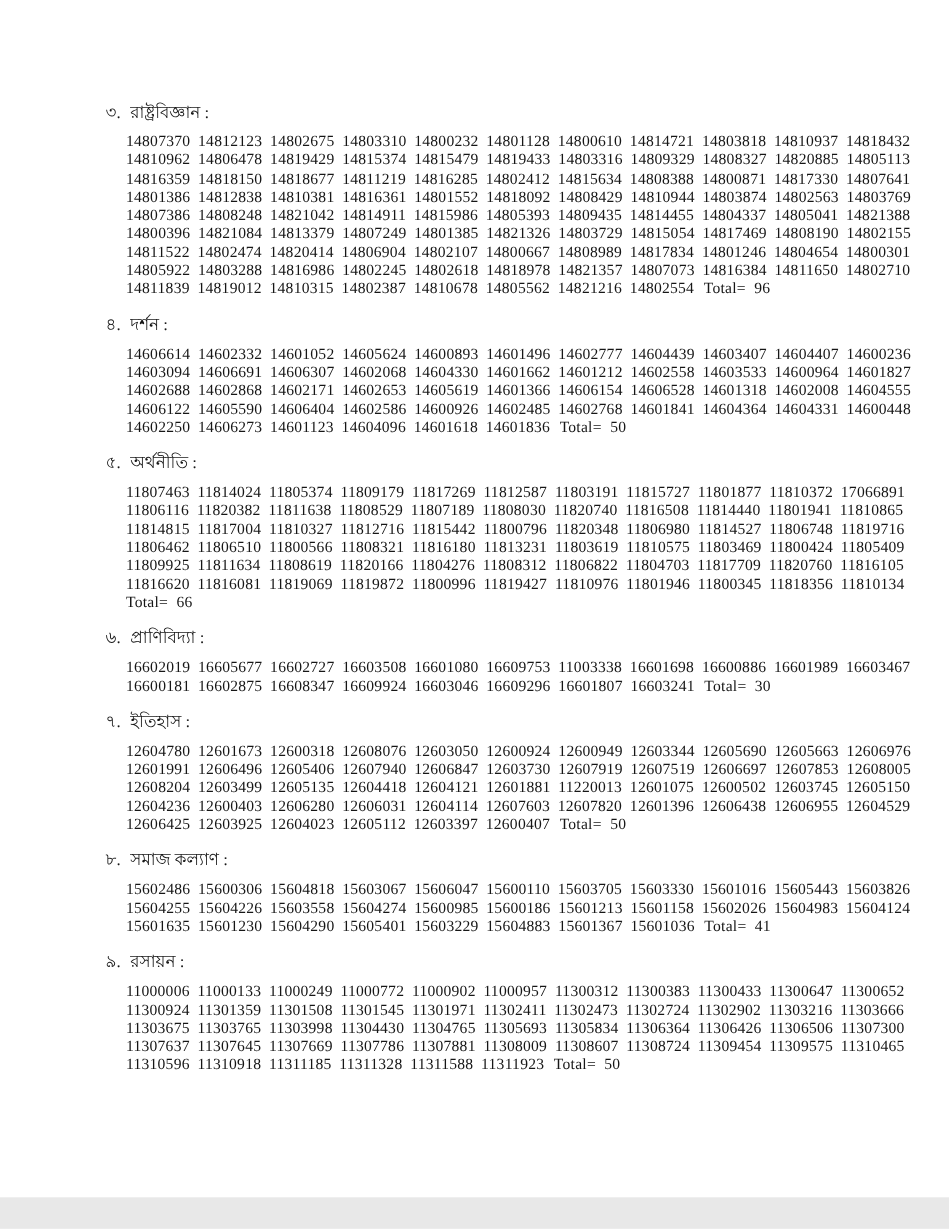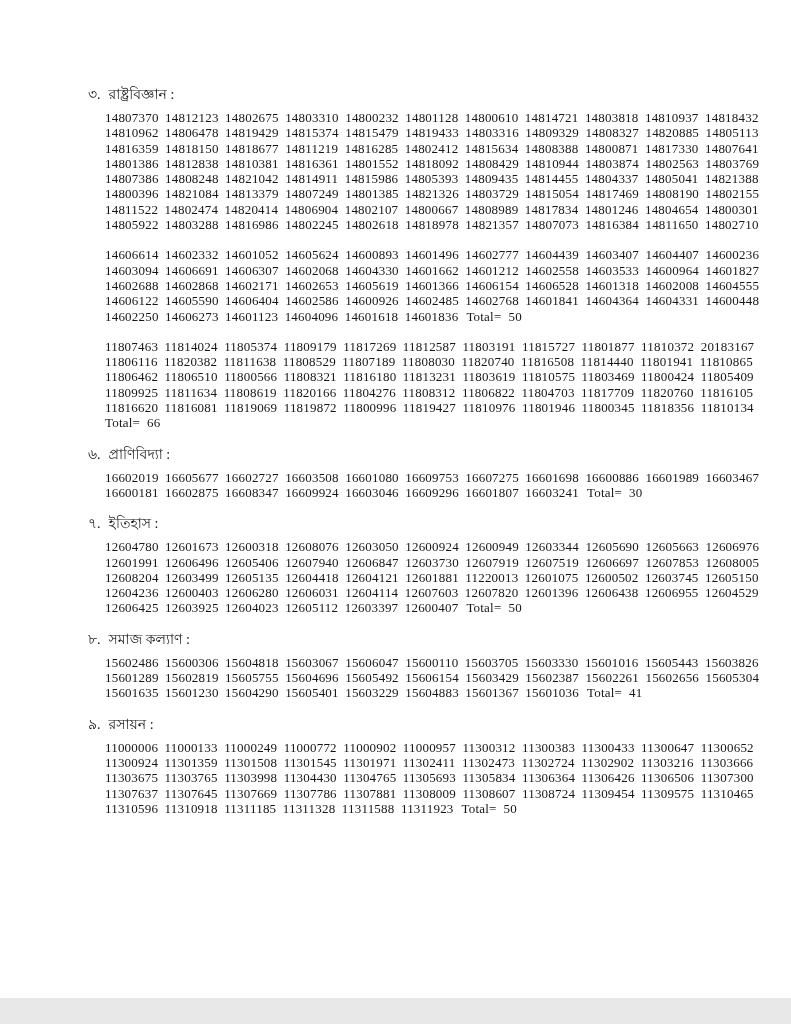--- a/index.html
+++ b/index.html
@@ -47,50 +47,58 @@
     </div>
     <div class="sec-rows">
           <div class="row">14807370 14812123 14802675 14803310 14800232 14801128 14800610 14814721 14803818 14810937 14818432</div>
           <div class="row">14810962 14806478 14819429 14815374 14815479 14819433 14803316 14809329 14808327 14820885 14805113</div>
           <div class="row">14816359 14818150 14818677 14811219 14816285 14802412 14815634 14808388 14800871 14817330 14807641</div>
           <div class="row">14801386 14812838 14810381 14816361 14801552 14818092 14808429 14810944 14803874 14802563 14803769</div>
           <div class="row">14807386 14808248 14821042 14814911 14815986 14805393 14809435 14814455 14804337 14805041 14821388</div>
           <div class="row">14800396 14821084 14813379 14807249 14801385 14821326 14803729 14815054 14817469 14808190 14802155</div>
           <div class="row">14811522 14802474 14820414 14806904 14802107 14800667 14808989 14817834 14801246 14804654 14800301</div>
           <div class="row">14805922 14803288 14816986 14802245 14802618 14818978 14821357 14807073 14816384 14811650 14802710</div>
+          <div class="row">14811839 14819012 14810315 14802387 14810678 14805562 14821216 14802554<span class="total-label">Total=</span><span class="total-value">96</span></div>
         </div>
   </section>
 
   <section class="sec">
+    <div class="sec-header">
+      <span class="sec-num">৪. </span><span class="sec-title">দর্শন :</span>
+    </div>
     <div class="sec-rows">
           <div class="row">14606614 14602332 14601052 14605624 14600893 14601496 14602777 14604439 14603407 14604407 14600236</div>
           <div class="row">14603094 14606691 14606307 14602068 14604330 14601662 14601212 14602558 14603533 14600964 14601827</div>
           <div class="row">14602688 14602868 14602171 14602653 14605619 14601366 14606154 14606528 14601318 14602008 14604555</div>
           <div class="row">14606122 14605590 14606404 14602586 14600926 14602485 14602768 14601841 14604364 14604331 14600448</div>
           <div class="row">14602250 14606273 14601123 14604096 14601618 14601836<span class="total-label">Total=</span><span class="total-value">50</span></div>
         </div>
   </section>
 
   <section class="sec">
+    <div class="sec-header">
+      <span class="sec-num">৫. </span><span class="sec-title">অর্থনীতি :</span>
+    </div>
     <div class="sec-rows">
-          <div class="row">11807463 11814024 11805374 11809179 11817269 11812587 11803191 11815727 11801877 11810372 20183167</div>
+          <div class="row">11807463 11814024 11805374 11809179 11817269 11812587 11803191 11815727 11801877 11810372 17066891</div>
           <div class="row">11806116 11820382 11811638 11808529 11807189 11808030 11820740 11816508 11814440 11801941 11810865</div>
+          <div class="row">11814815 11817004 11810327 11812716 11815442 11800796 11820348 11806980 11814527 11806748 11819716</div>
           <div class="row">11806462 11806510 11800566 11808321 11816180 11813231 11803619 11810575 11803469 11800424 11805409</div>
           <div class="row">11809925 11811634 11808619 11820166 11804276 11808312 11806822 11804703 11817709 11820760 11816105</div>
           <div class="row">11816620 11816081 11819069 11819872 11800996 11819427 11810976 11801946 11800345 11818356 11810134</div>
           <div class="row total-only"><span class="total-label">Total=</span><span class="total-value">66</span></div>
         </div>
   </section>
 
   <section class="sec">
     <div class="sec-header">
       <span class="sec-num">৬. </span><span class="sec-title">প্রাণিবিদ্যা :</span>
     </div>
     <div class="sec-rows">
-          <div class="row">16602019 16605677 16602727 16603508 16601080 16609753 16607275 16601698 16600886 16601989 16603467</div>
+          <div class="row">16602019 16605677 16602727 16603508 16601080 16609753 11003338 16601698 16600886 16601989 16603467</div>
           <div class="row">16600181 16602875 16608347 16609924 16603046 16609296 16601807 16603241<span class="total-label">Total=</span><span class="total-value">30</span></div>
         </div>
   </section>
 
   <section class="sec">
     <div class="sec-header">
       <span class="sec-num">৭. </span><span class="sec-title">ইতিহাস :</span>
     </div>
     <div class="sec-rows">
           <div class="row">12604780 12601673 12600318 12608076 12603050 12600924 12600949 12603344 12605690 12605663 12606976</div>
@@ -100,21 +108,21 @@
           <div class="row">12606425 12603925 12604023 12605112 12603397 12600407<span class="total-label">Total=</span><span class="total-value">50</span></div>
         </div>
   </section>
 
   <section class="sec">
     <div class="sec-header">
       <span class="sec-num">৮. </span><span class="sec-title">সমাজ কল্যাণ :</span>
     </div>
     <div class="sec-rows">
           <div class="row">15602486 15600306 15604818 15603067 15606047 15600110 15603705 15603330 15601016 15605443 15603826</div>
-          <div class="row">15601289 15602819 15605755 15604696 15605492 15606154 15603429 15602387 15602261 15602656 15605304</div>
+          <div class="row">15604255 15604226 15603558 15604274 15600985 15600186 15601213 15601158 15602026 15604983 15604124</div>
           <div class="row">15601635 15601230 15604290 15605401 15603229 15604883 15601367 15601036<span class="total-label">Total=</span><span class="total-value">41</span></div>
         </div>
   </section>
 
   <section class="sec">
     <div class="sec-header">
       <span class="sec-num">৯. </span><span class="sec-title">রসায়ন :</span>
     </div>
     <div class="sec-rows">
           <div class="row">11000006 11000133 11000249 11000772 11000902 11000957 11300312 11300383 11300433 11300647 11300652</div>

